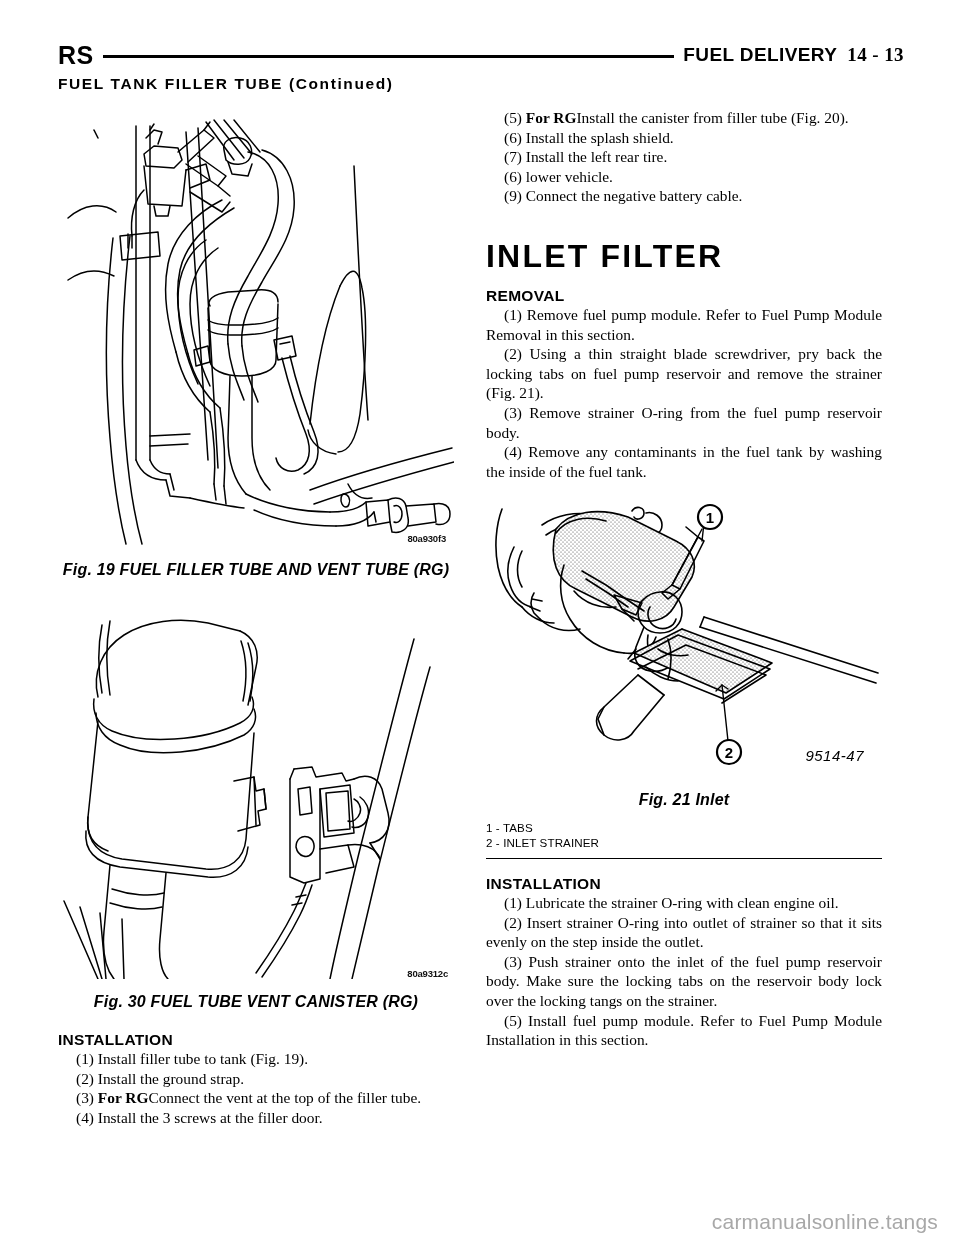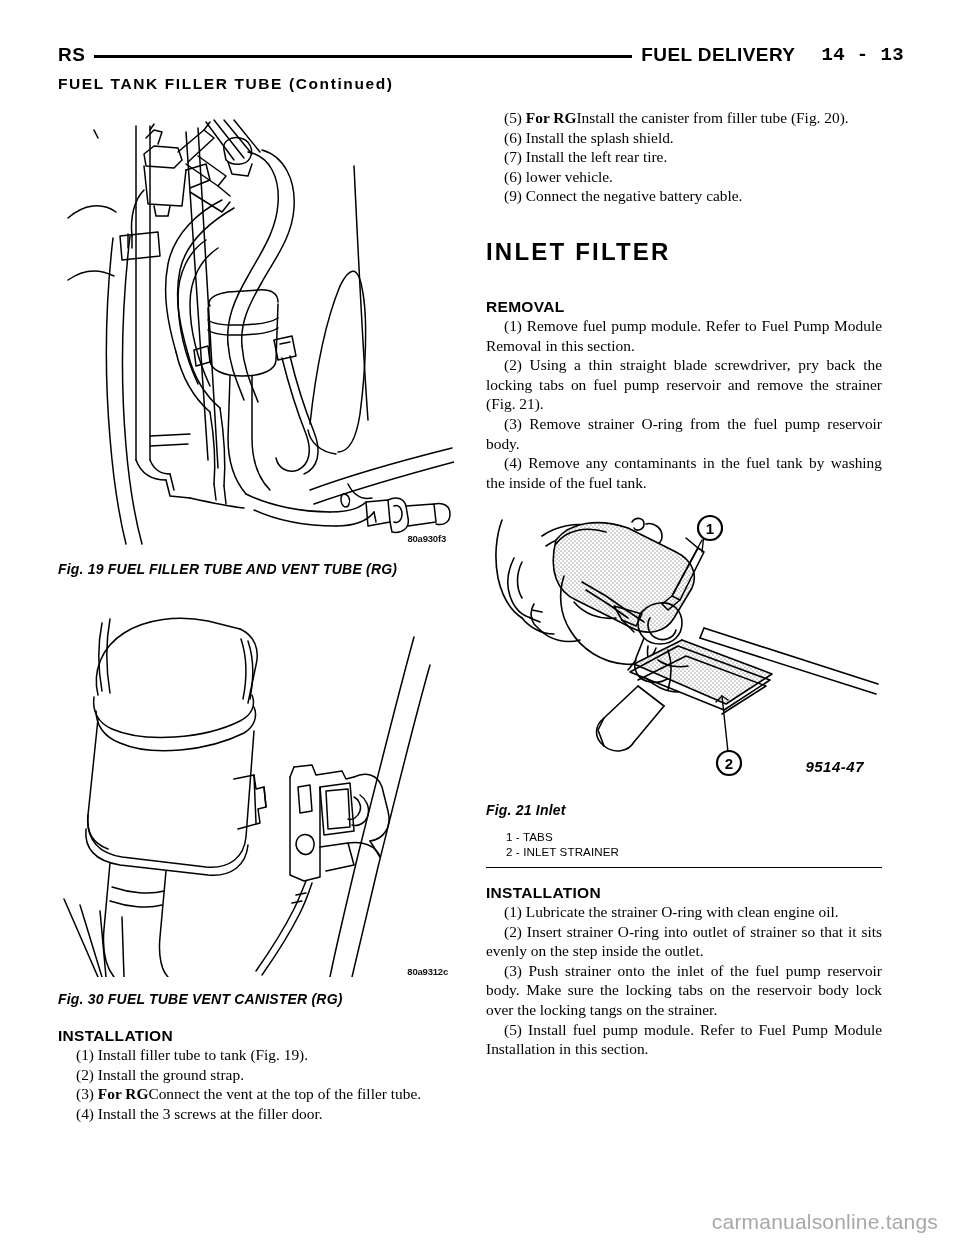--- a/index.html
+++ b/index.html
@@ -22,46 +22,46 @@
     left: 58px;
     top: 40px;
     width: 846px;
     height: 30px;
     display: flex;
     align-items: center;
   }
   .hdr-left {
     font-family: "Liberation Sans", sans-serif;
     font-weight: bold;
-    font-size: 19px;
+    font-size: 25px;
     letter-spacing: 0.5px;
     white-space: nowrap;
   }
   .hdr-rule {
     flex: 1 1 auto;
     height: 3px;
     background: #000;
     margin: 0 9px;
     position: relative;
     top: 1px;
   }
   .hdr-title {
     font-family: "Liberation Sans", sans-serif;
     font-weight: bold;
     font-size: 19px;
     letter-spacing: 0.4px;
     white-space: nowrap;
   }
   .hdr-page {
-    font-family: Liberation Mono, monospace;
+    font-family: Liberation Serif, serif;
     font-weight: bold;
     font-size: 19px;
     letter-spacing: 0.4px;
     white-space: nowrap;
-    margin-left: 26px;
+    margin-left: 10px;
   }
 
   #continued-title {
     position: absolute;
     left: 58px;
     top: 75px;
     font-family: "Liberation Sans", sans-serif;
     font-weight: bold;
     font-size: 15.5px;
     letter-spacing: 1.6px;
@@ -91,21 +91,21 @@
   .section-head {
     font-family: "Liberation Sans", sans-serif;
     font-weight: bold;
     font-size: 15.5px;
     letter-spacing: 0.3px;
     margin: 0;
   }
   .big-head {
     font-family: "Liberation Sans", sans-serif;
     font-weight: bold;
-    font-size: 24px;
+    font-size: 32px;
     letter-spacing: 2.2px;
     margin: 0;
   }
 
   
   .figure { position: relative; width: 396px; }
   .fig-art {
     position: relative;
     width: 396px;
     background: #fff;
@@ -117,30 +117,30 @@
     font-family: Liberation Sans, sans-serif;
     font-weight: bold;
     font-size: 9.5px;
     letter-spacing: -0.2px;
     color: #111;
   }
   .fig-caption {
     font-family: "Liberation Sans", sans-serif;
     font-weight: bold;
     font-style: italic;
-    font-size: 14px;
-    text-align: left;
+    font-size: 16px;
+    text-align: center;
     letter-spacing: 0.2px;
     white-space: nowrap;
   }
   .fig-id-script {
     position: absolute;
     font-family: "Liberation Sans", sans-serif;
     font-style: italic;
-    font-weight: bold;
+    font-weight: normal;
     font-size: 15px;
     letter-spacing: 0.5px;
     color: #000;
   }
 
   
   .fig-legend {
     font-family: "Liberation Sans", sans-serif;
     font-size: 11.6px;
     line-height: 14.6px;
@@ -367,21 +367,21 @@
 <div class="column" id="right-column">
 
   <p class="para"><span>(5) </span><b>For RG</b><span>Install the canister from filler tube (Fig. 20).</span></p>
   <p class="para">(6) Install the splash shield.</p>
   <p class="para">(7) Install the left rear tire.</p>
   <p class="para">(6) lower vehicle.</p>
   <p class="para">(9) Connect the negative battery cable.</p>
 
   <div class="big-head" style="margin-top:32px;">INLET FILTER</div>
 
-  <div class="section-head" style="margin-top:32px;">REMOVAL</div>
+  <div class="section-head" style="margin-top:12px;">REMOVAL</div>
   <p class="para">(1) Remove fuel pump module. Refer to Fuel Pump Module Removal in this section.</p>
   <p class="para">(2) Using a thin straight blade screwdriver, pry back the locking tabs on fuel pump reservoir and remove the strainer (Fig. 21).</p>
   <p class="para">(3) Remove strainer O-ring from the fuel pump reservoir body.</p>
   <p class="para">(4) Remove any contaminants in the fuel tank by washing the inside of the fuel tank.</p>
 
   <div class="figure" style="margin-top:8px;">
     <div class="fig-art" style="height:290px;">
       <svg viewBox="0 0 396 290" preserveAspectRatio="none" aria-hidden="true">
         <defs>
           <pattern id="stipple" width="4" height="4" patternUnits="userSpaceOnUse">
@@ -453,21 +453,21 @@
         <g>
           <circle cx="224" cy="28" r="12" fill="#fff" stroke="#000" stroke-width="2.2"></circle>
           <text x="224" y="34" text-anchor="middle" font-family="Liberation Sans, sans-serif" font-size="15" font-weight="bold" fill="#000">1</text>
           <circle cx="243" cy="263" r="12" fill="#fff" stroke="#000" stroke-width="2.2"></circle>
           <text x="243" y="269" text-anchor="middle" font-family="Liberation Sans, sans-serif" font-size="15" font-weight="bold" fill="#000">2</text>
         </g>
       </svg>
     </div>
     <div class="fig-id-script" style="right:18px; top:258px;">9514-47</div>
     <div class="fig-caption" style="margin-top:12px;">Fig. 21 Inlet</div>
-    <div class="fig-legend" style="margin-top:12px;margin-left:20px;">
+    <div class="fig-legend" style="margin-top:12px;">
       <div>1 - TABS</div>
       <div>2 - INLET STRAINER</div>
     </div>
     <div class="legend-rule"></div>
   </div>
 
   <div class="section-head" style="margin-top:16px;">INSTALLATION</div>
   <p class="para">(1) Lubricate the strainer O-ring with clean engine oil.</p>
   <p class="para">(2) Insert strainer O-ring into outlet of strainer so that it sits evenly on the step inside the outlet.</p>
   <p class="para">(3) Push strainer onto the inlet of the fuel pump reservoir body. Make sure the locking tabs on the reservoir body lock over the locking tangs on the strainer.</p>

